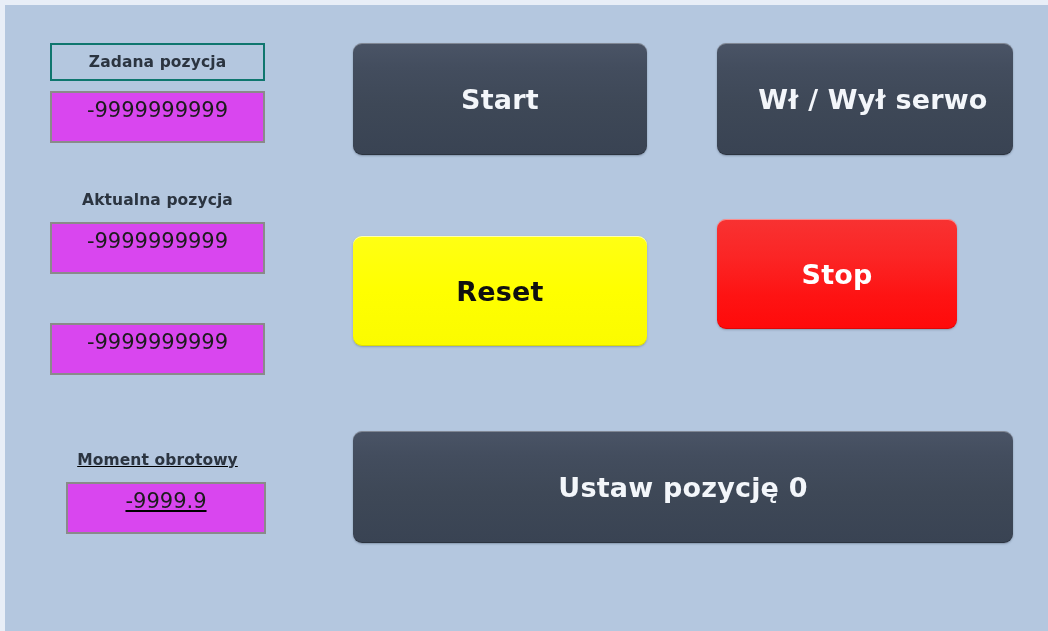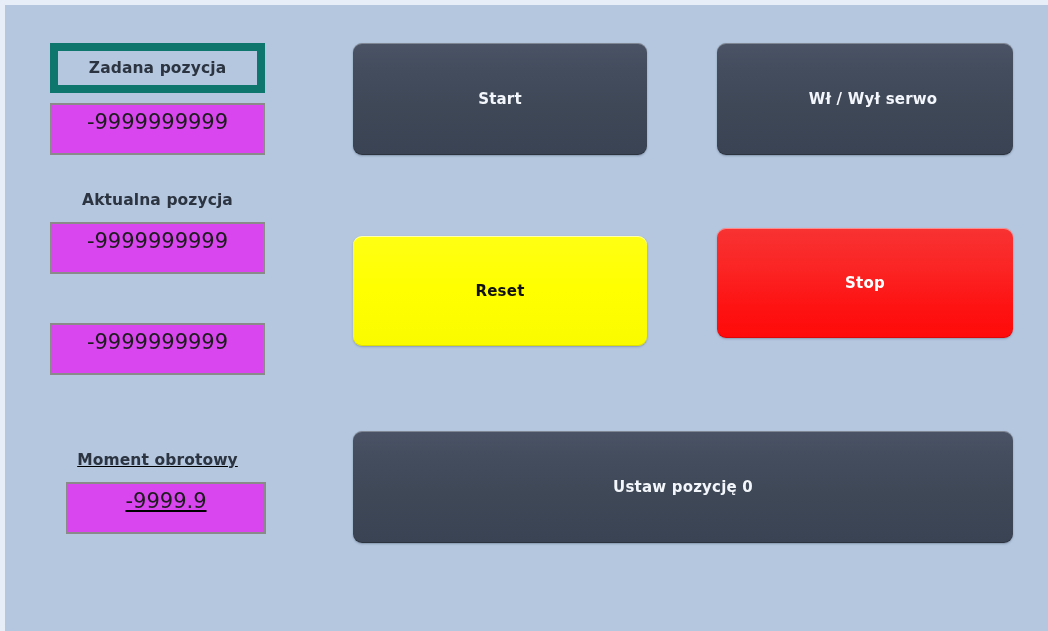--- a/index.html
+++ b/index.html
@@ -39,21 +39,21 @@
     font-size: 15.5px;
     font-weight: 600;
     color: #2b3440;
     letter-spacing: 0.1px;
     line-height: 1.1;
     padding: 4px 0 3px 0;
     box-sizing: border-box;
   }
 
   .readout-label.highlight {
-    border: 8px solid #0f766e;
+    border: 2px solid #0f766e;
     padding: 9px 0 8px 0;
     margin-bottom: 0;
   }
 
   .readout-value {
     margin-top: 10px;
     background: #d946ef;
     border: 2px solid #8a8a8a;
     box-sizing: border-box;
     height: 52px;
@@ -76,21 +76,21 @@
   #group-speed   { top: 308px; }
   #group-torque  { top: 443px; text-decoration: underline; }
 
   
   .btn {
     position: absolute;
     border: none;
     border-radius: 9px;
     cursor: pointer;
     font-family: "DejaVu Sans", "Liberation Sans", sans-serif;
-    font-size: 15px;
+    font-size: 27px;
     font-weight: 600;
     letter-spacing: 0.2px;
     text-align: center;
     padding: 0;
     outline: none;
     box-sizing: border-box;
   }
 
   .btn-dark {
     background: linear-gradient(to bottom, #4a5466 0%, #434d5e 22%, #3e4857 55%, #394353 100%);
@@ -115,21 +115,21 @@
     color: #ffffff;
     box-shadow:
       inset 0 1px 0 rgba(255,255,255,0.45),
       inset 0 -1px 0 rgba(120,0,0,0.25),
       0 1px 2px rgba(40,55,75,0.30);
   }
 
   #btn-start  { left: 348px;  top: 38px;  width: 294px; height: 112px; }
   #btn-servo  { left: 712px;  top: 38px;  width: 296px; height: 112px; padding-left: 16px; }
   #btn-reset  { left: 348px;  top: 231px; width: 294px; height: 110px; }
-  #btn-stop   { left: 712px;  top: 223px; width: 296px; height: 110px; }
+  #btn-stop   { left: 712px;  top: 214px; width: 240px; height: 110px; }
   #btn-zero   { left: 348px;  top: 426px; width: 660px; height: 112px; }
 </style>
 </head>
 <body>
 
 <div id="panel">
 
   <div class="readout" id="group-target">
     <div class="readout-label highlight">Zadana pozycja</div>
     <div class="readout-value">-9999999999</div>

